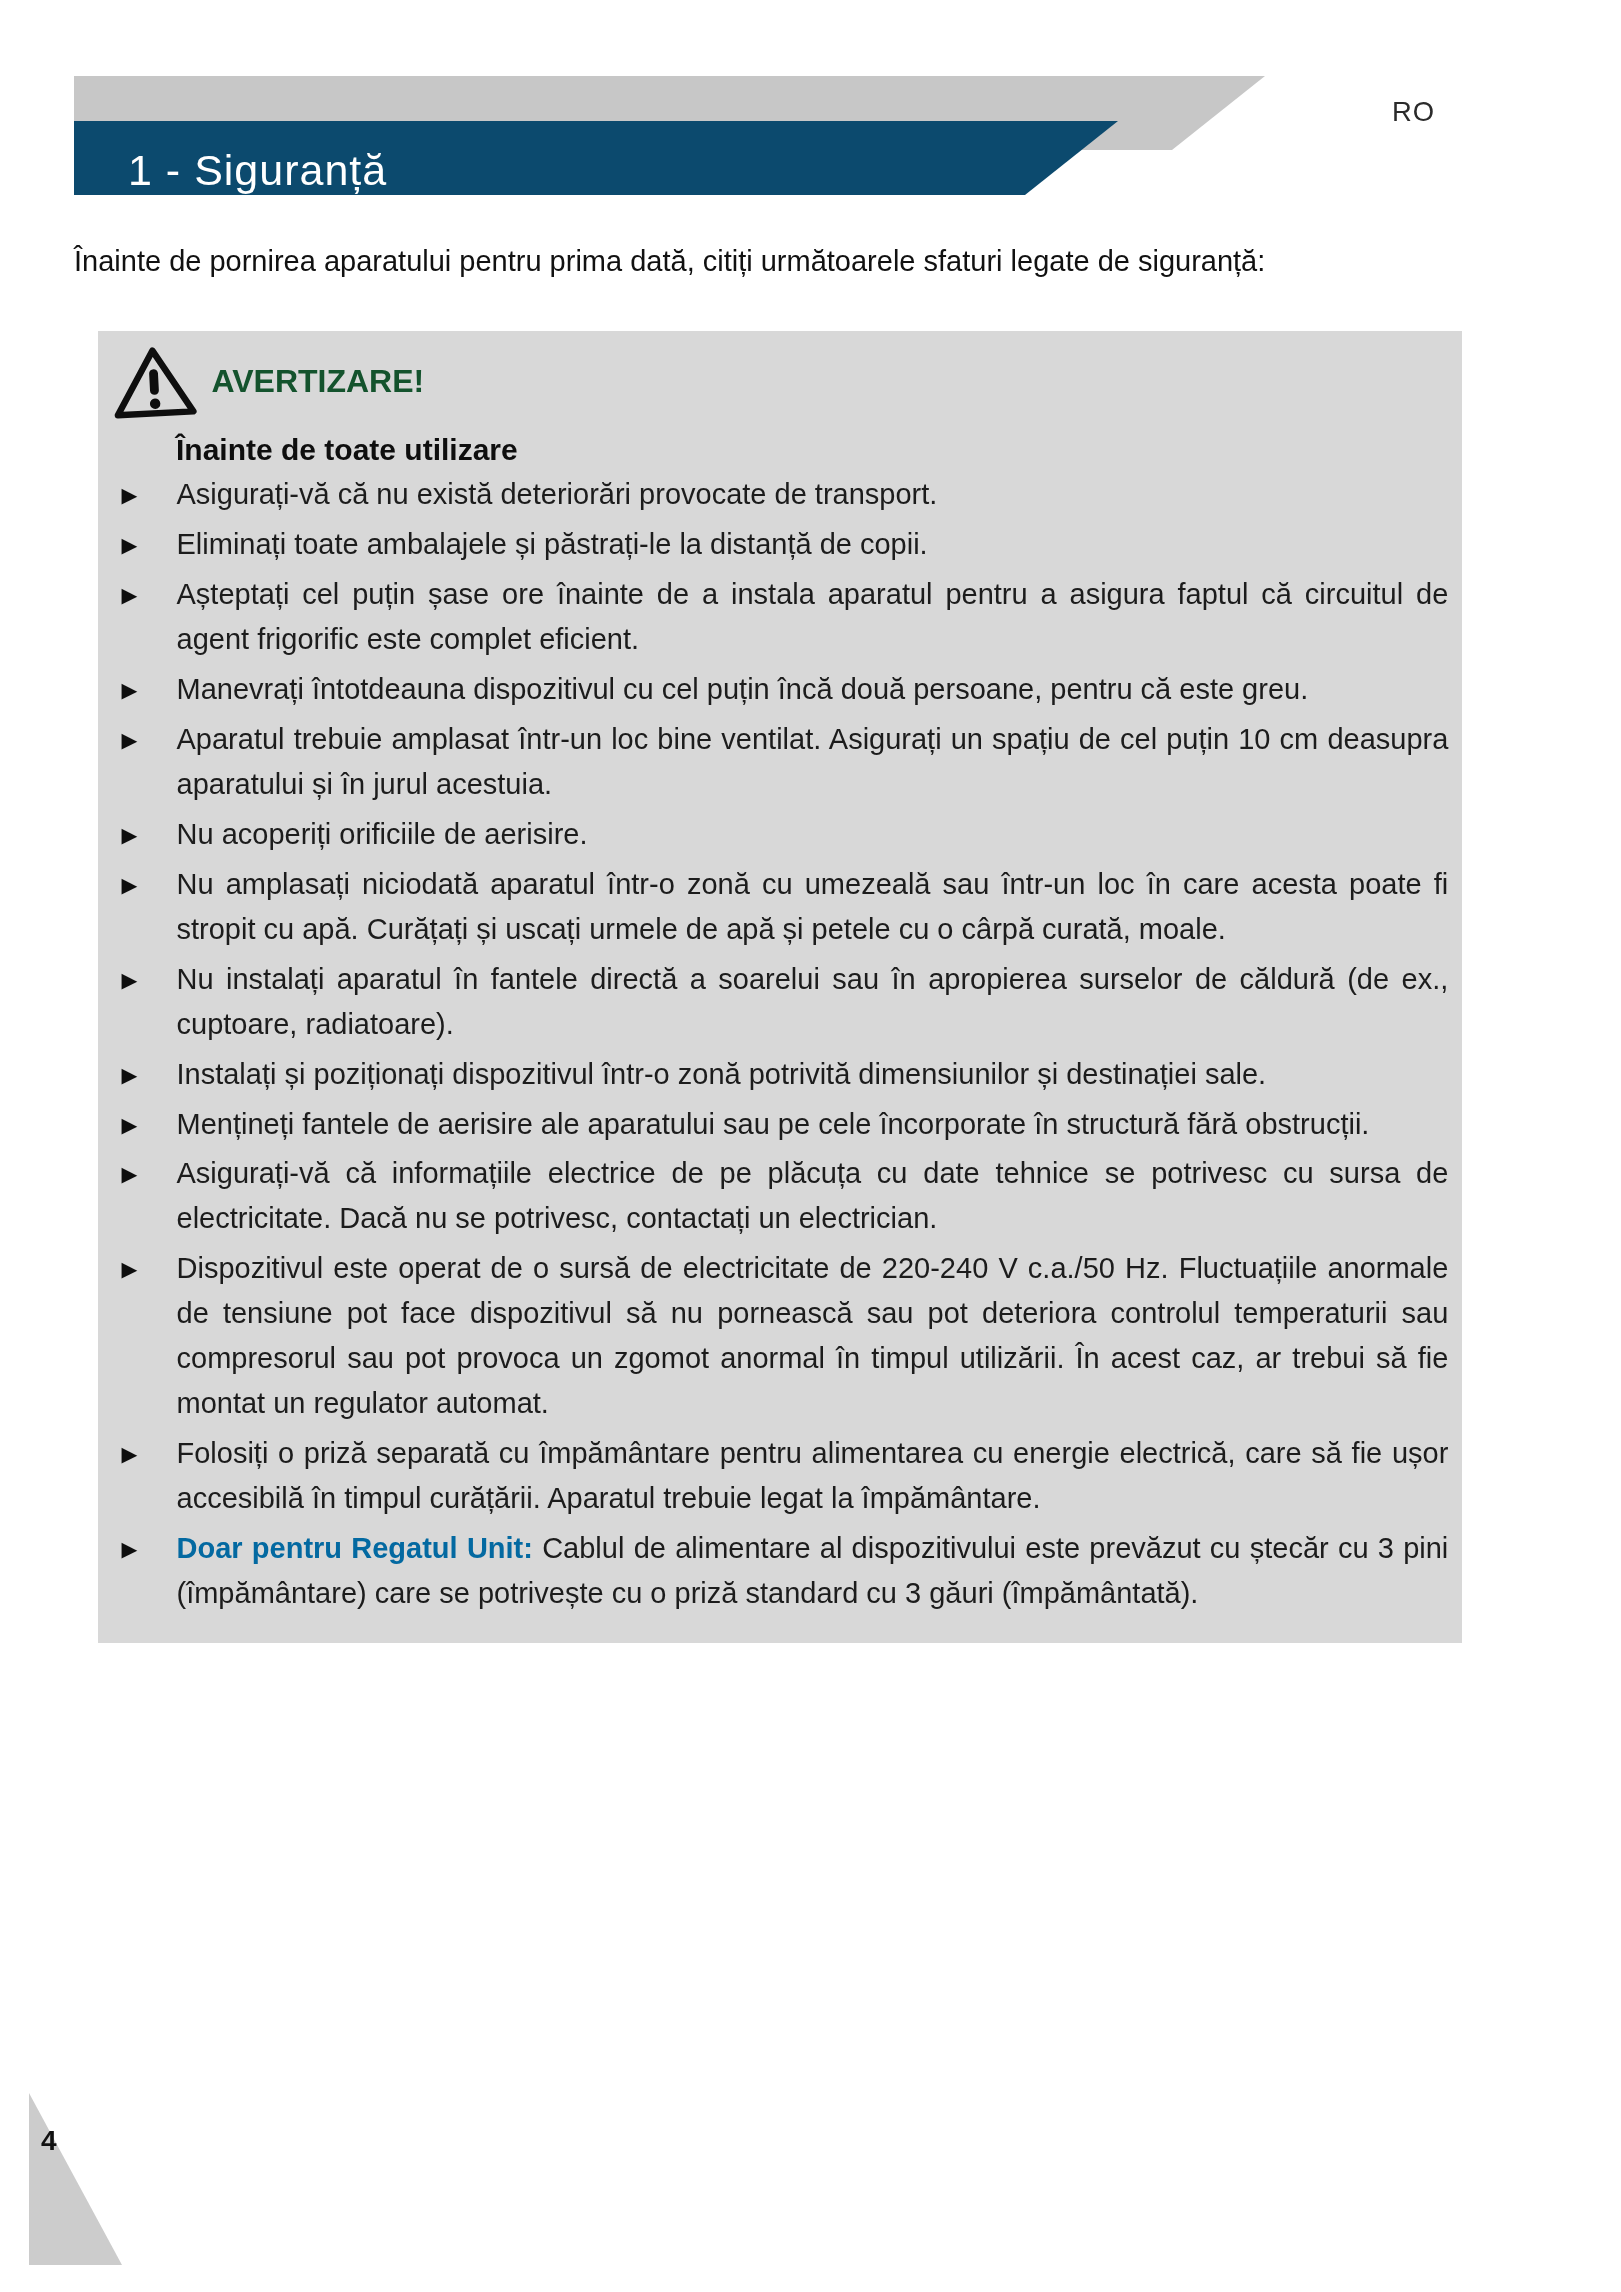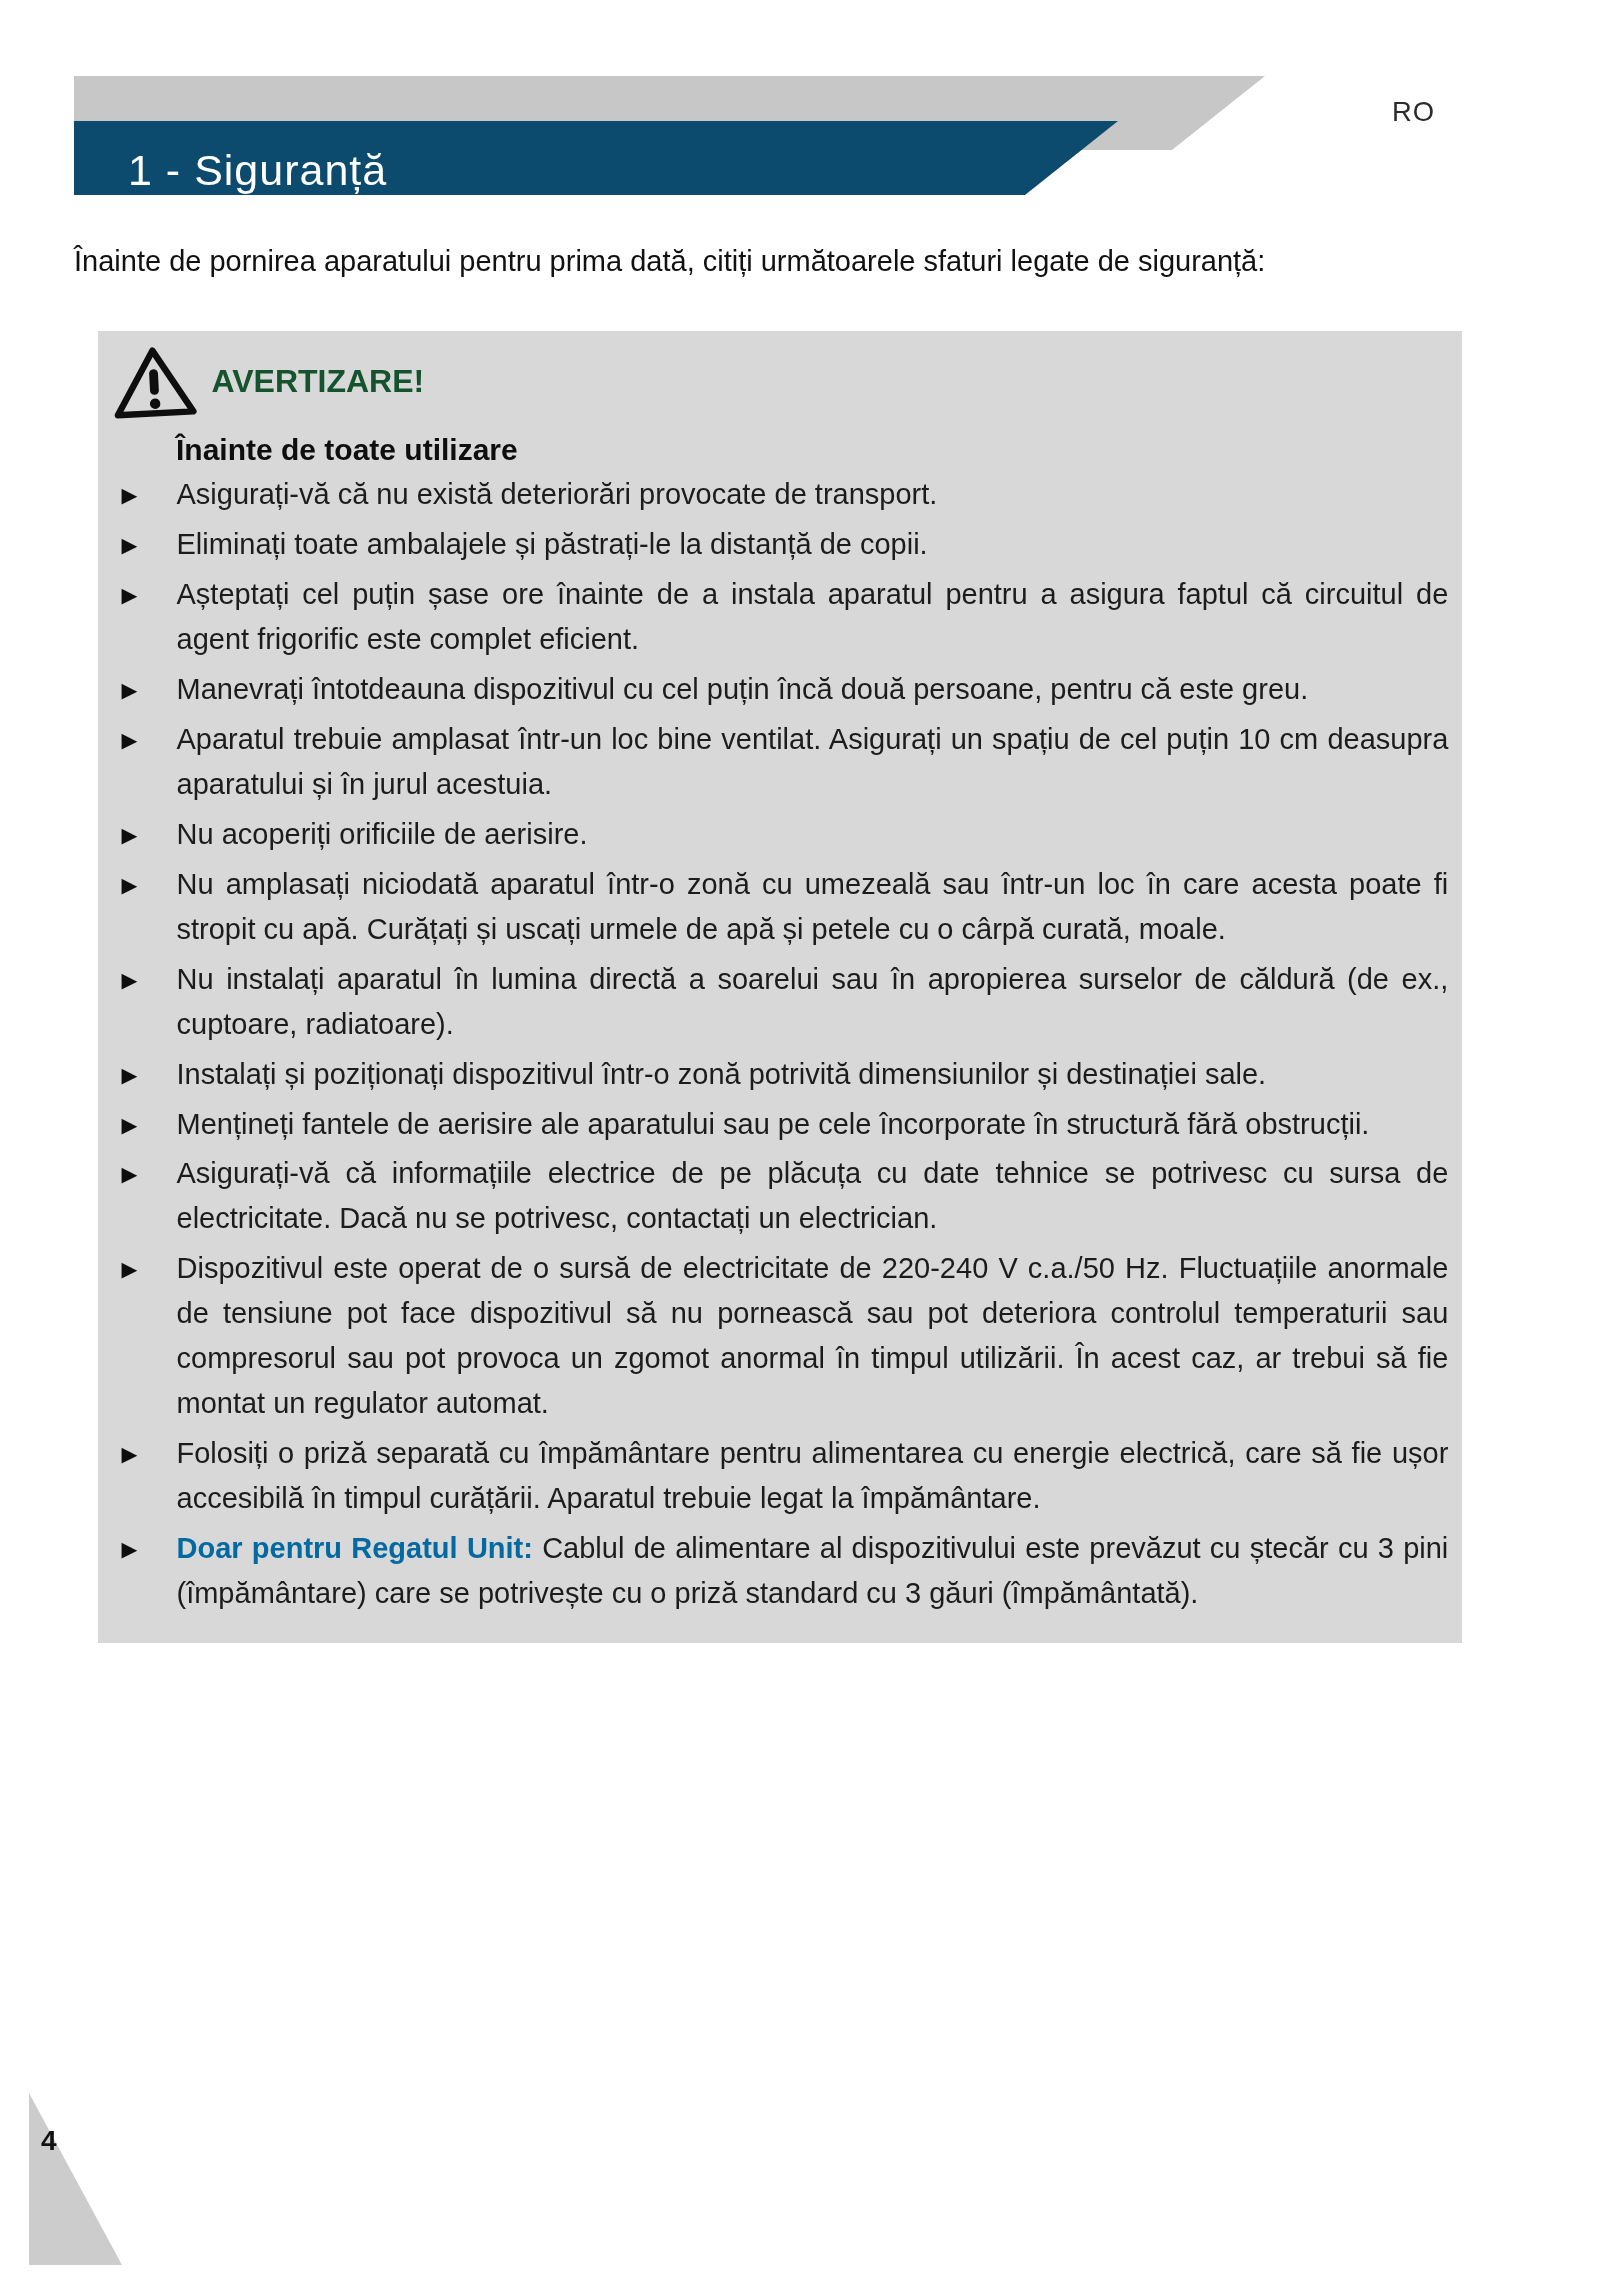--- a/index.html
+++ b/index.html
@@ -196,21 +196,21 @@
         <div class="item">
           <span class="bullet">▶</span>
           <span class="item-text">Nu acoperiți orificiile de aerisire.</span>
         </div>
         <div class="item">
           <span class="bullet">▶</span>
           <span class="item-text">Nu amplasați niciodată aparatul într-o zonă cu umezeală sau într-un loc în care acesta poate fi stropit cu apă. Curățați și uscați urmele de apă și petele cu o cârpă curată, moale.</span>
         </div>
         <div class="item">
           <span class="bullet">▶</span>
-          <span class="item-text">Nu instalați aparatul în lumina directă a soarelui sau în apropierea surselor de căldură (de ex., cuptoare, radiatoare).</span>
+          <span class="item-text">Nu instalați aparatul în fantele directă a soarelui sau în apropierea surselor de căldură (de ex., cuptoare, radiatoare).</span>
         </div>
         <div class="item">
           <span class="bullet">▶</span>
           <span class="item-text">Instalați și poziționați dispozitivul într-o zonă potrivită dimensiunilor și destinației sale.</span>
         </div>
         <div class="item">
           <span class="bullet">▶</span>
           <span class="item-text">Mențineți fantele de aerisire ale aparatului sau pe cele încorporate în structură fără obstrucții.</span>
         </div>
         <div class="item">

